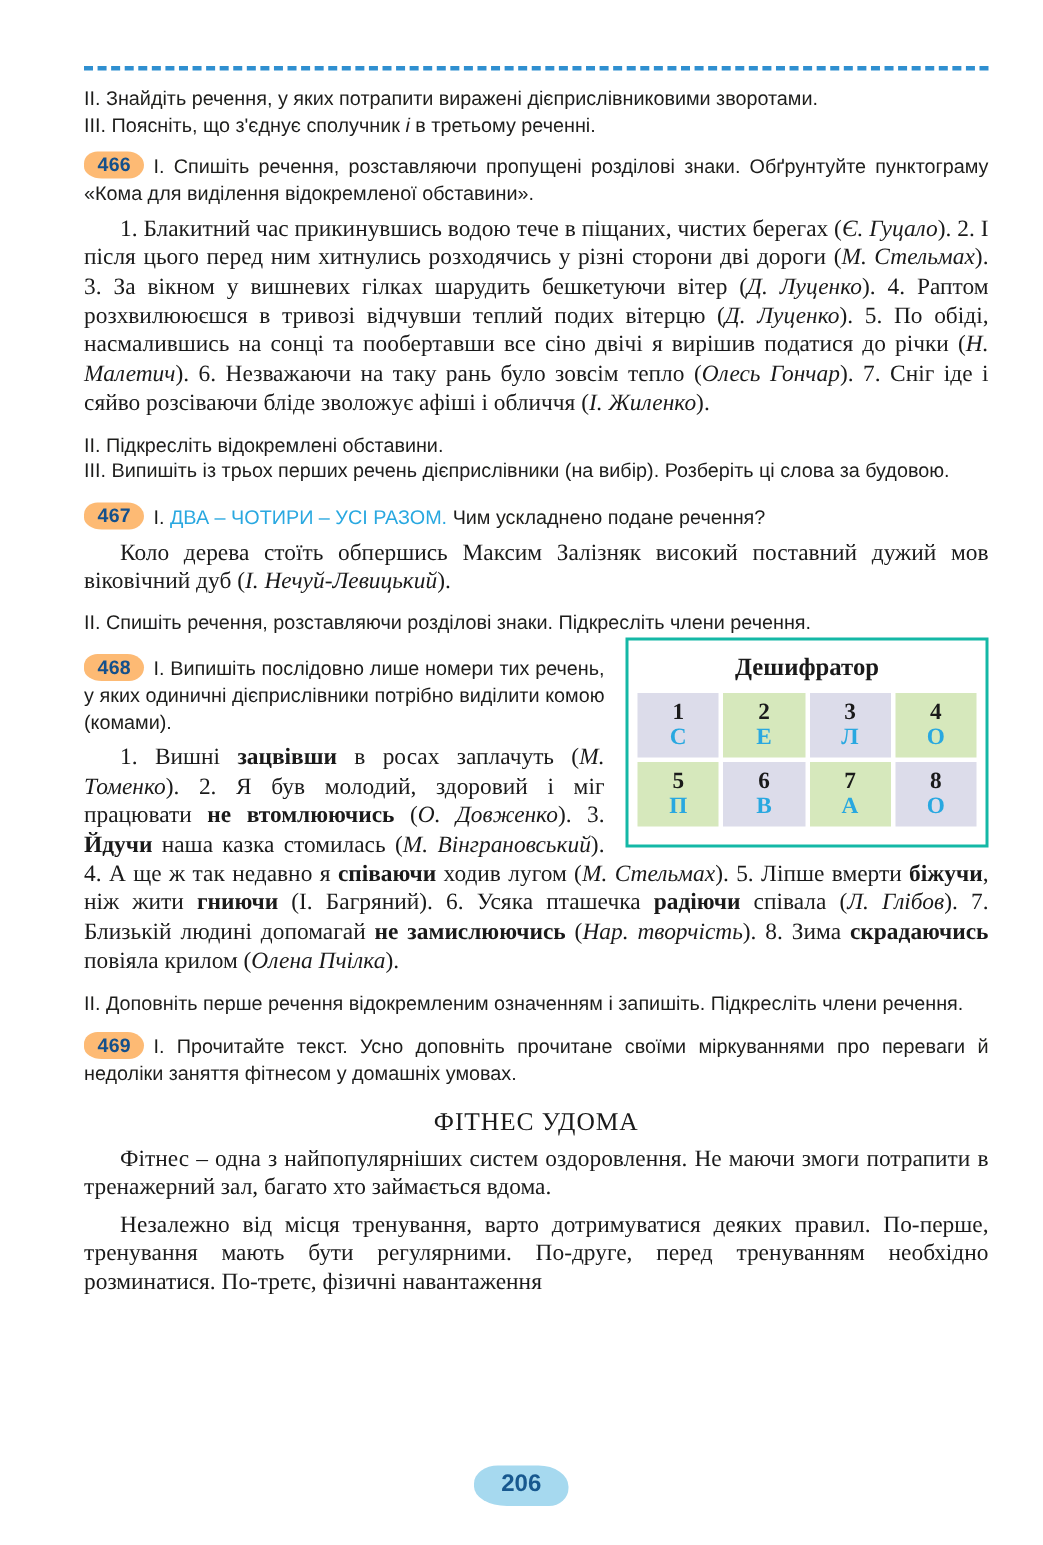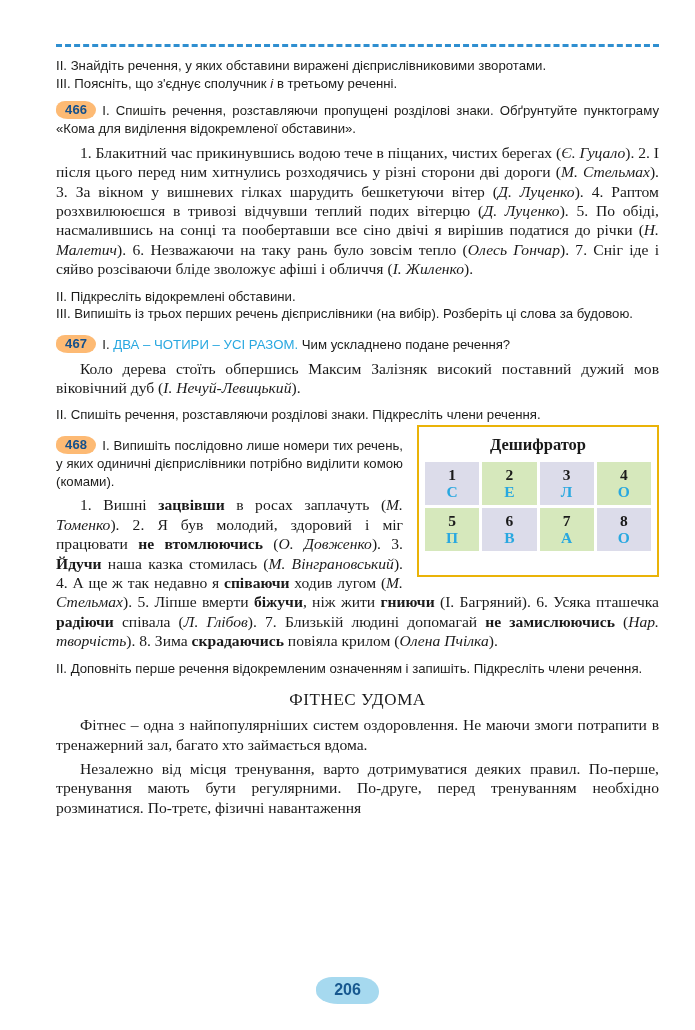--- a/index.html
+++ b/index.html
@@ -83,23 +83,23 @@
   .body-p i, .it { font-style: italic; }
   .body-p b, .bd { font-weight: bold; }
 
   
   .float-table {
     float: right;
     margin: 1px 0 4px 14px;
     width: 242px;
   }
   .decoder {
-    border: 2px solid #eab308;
+    border: 2px solid #14b8a6;
     background: #ffffff;
-    padding: 5px 6px 24px 6px;
+    padding: 5px 6px 12px 6px;
     box-sizing: border-box;
   }
   .decoder-title {
     font-family: "Liberation Serif", serif;
     font-weight: bold;
     font-size: 16.5px;
     text-align: center;
     padding: 3px 0 7px 0;
     color: #1a1a1a;
   }
@@ -178,21 +178,21 @@
     border-radius: 16px 20px 13px 22px / 12px 14px 12px 13px;
   }
 </style>
 </head>
 <body>
 
 <div class="page">
 
   <div class="dashed-rule"></div>
 
-  <p class="instr tight">II. Знайдіть речення, у яких обставини виражені дієприслівниковими зворотами.</p>
+  <p class="instr tight">II. Знайдіть речення, у яких потрапити виражені дієприслівниковими зворотами.</p>
   <p class="instr">
     <span>III. Поясніть, що з'єднує сполучник </span><i class="it">i</i><span> в третьому реченні.</span>
   </p>
 
   <p class="ex-head">
     <span class="ex-badge">466</span><span>I.</span>
     <span>Спишіть речення, розставляючи пропущені розділові знаки. Обґрунтуйте пунктограму «Кома для виділення відокремленої обставини».</span>
   </p>
 
   <p class="body-p">
@@ -260,20 +260,24 @@
   </p>
 
   <p class="body-p">
     1. Вишні <b class="bd">зацвівши</b> в росах заплачуть (<i>М. Томенко</i>). 2. Я був молодий, здоровий і міг працювати <b class="bd">не втомлюючись</b> (<i>О. Довженко</i>). 3. <b class="bd">Йдучи</b> наша казка стомилась (<i>М. Вінграновський</i>). 4. А ще ж так недавно я <b class="bd">співаючи</b> ходив лугом (<i>М. Стельмах</i>). 5. Ліпше вмерти <b class="bd">біжучи</b>, ніж жити <b class="bd">гниючи</b> (І. Багряний). 6. Усяка пташечка <b class="bd">радіючи</b> співала (<i>Л. Глібов</i>). 7. Близькій людині допомагай <b class="bd">не замислюючись</b> (<i>Нар. творчість</i>). 8. Зима <b class="bd">скрадаючись</b> повіяла крилом (<i>Олена Пчілка</i>).
   </p>
   <div class="clear"></div>
 
   <p class="instr" style="margin-top:9px;">II. Доповніть перше речення відокремленим означенням і запишіть. Підкресліть члени речення.</p>
 
 
+  <p class="ex-head" style="margin-top:11px;">
+    <span class="ex-badge">469</span><span>I.</span>
+    <span>Прочитайте текст. Усно доповніть прочитане своїми міркуваннями про переваги й недоліки заняття фітнесом у домашніх умовах.</span>
+  </p>
 
   <div class="sec-title">ФІТНЕС УДОМА</div>
 
   <p class="body-p">Фітнес – одна з найпопулярніших систем оздоровлення. Не маючи змоги потрапити в тренажерний зал, багато хто займається вдома.</p>
   <p class="body-p">Незалежно від місця тренування, варто дотримуватися деяких правил. По-перше, тренування мають бути регулярними. По-друге, перед тренуванням необхідно розминатися. По-третє, фізичні навантаження</p>
 
   <div class="pagenum-wrap">
     <span class="pagenum">206</span>
   </div>
 

